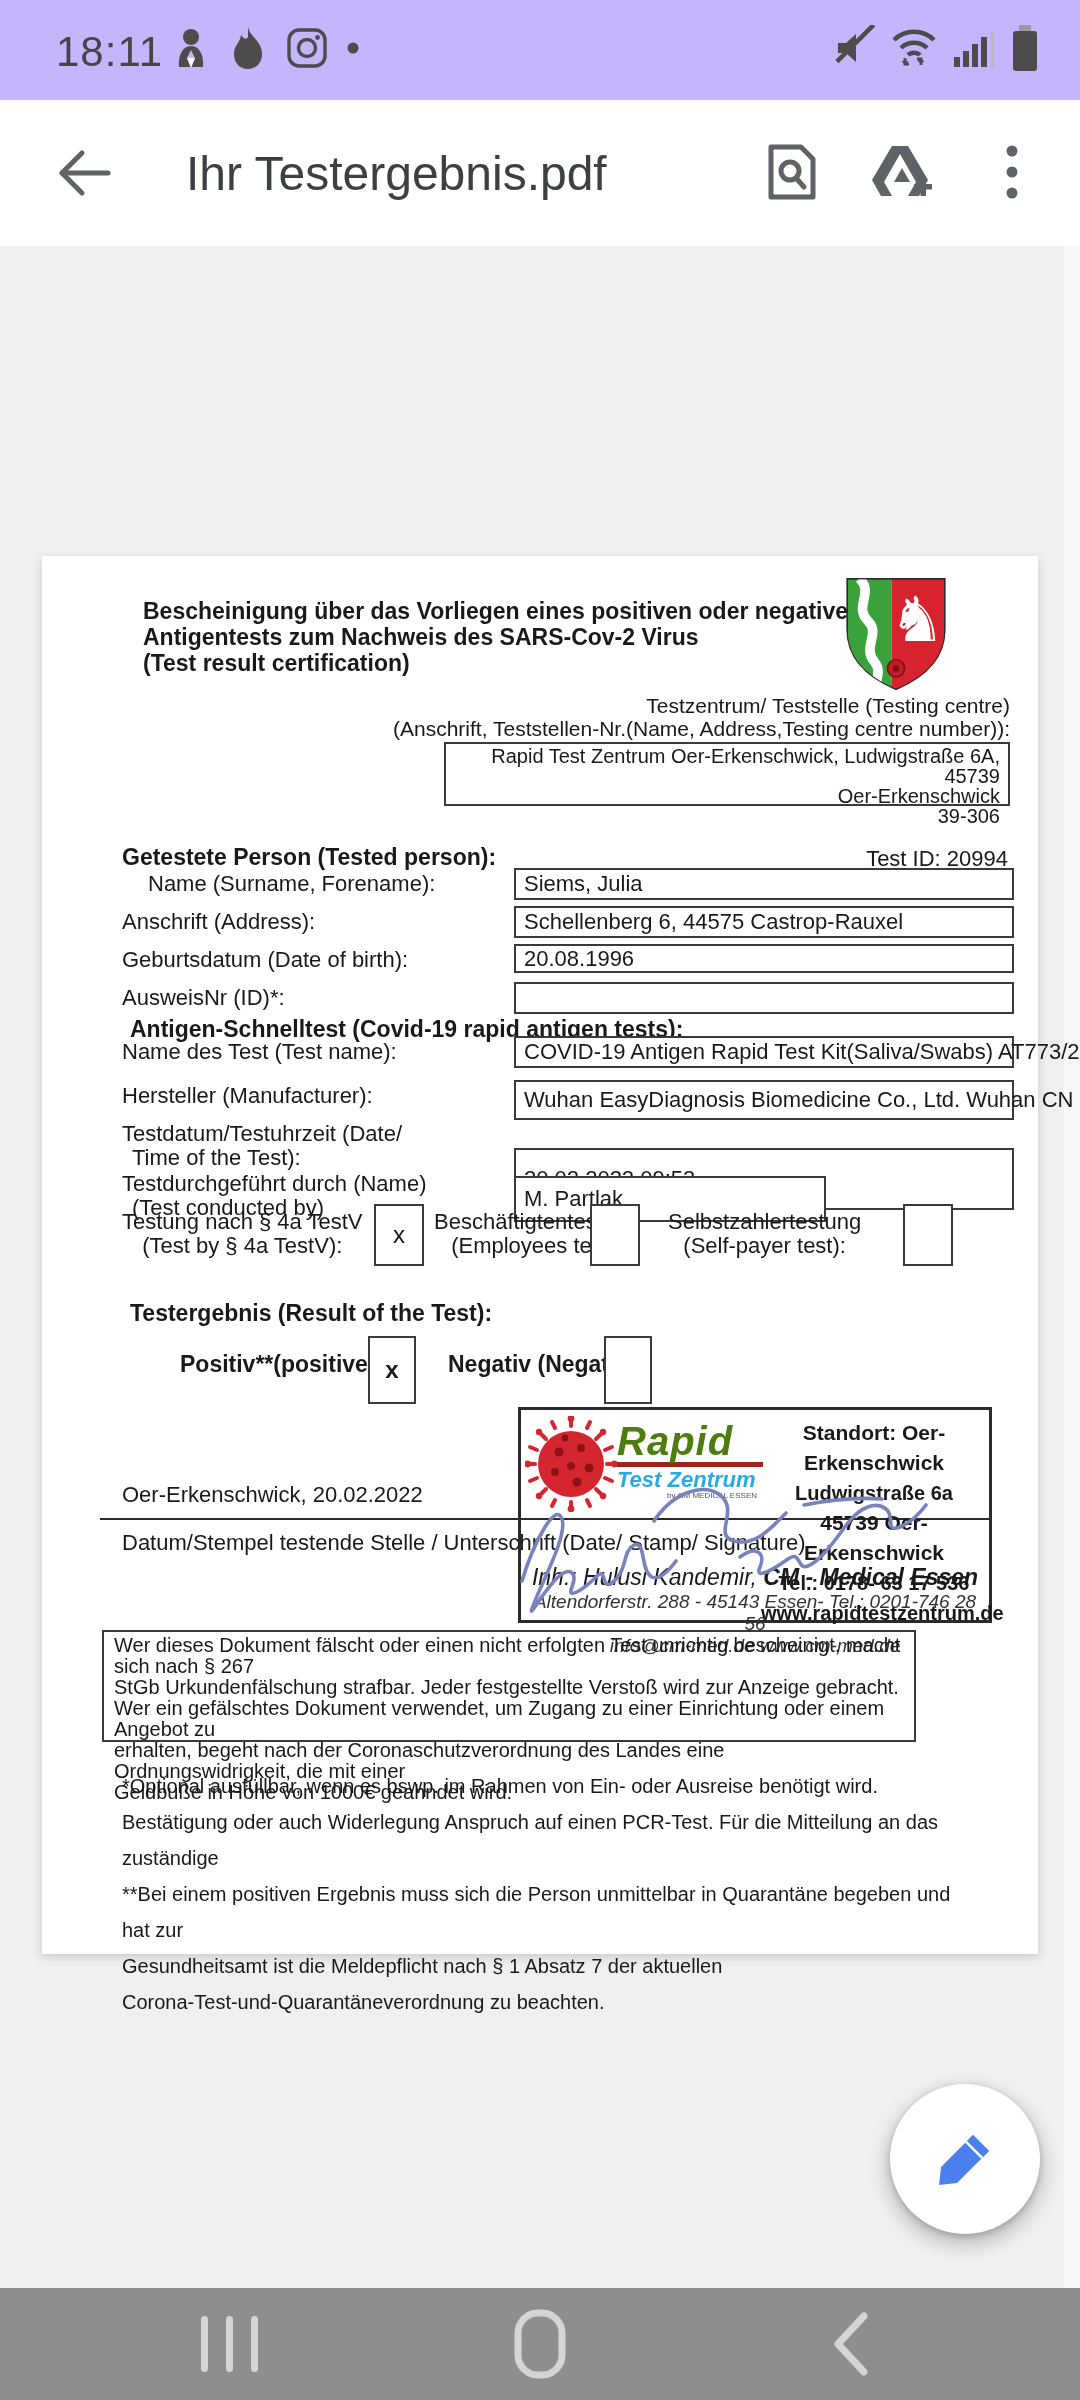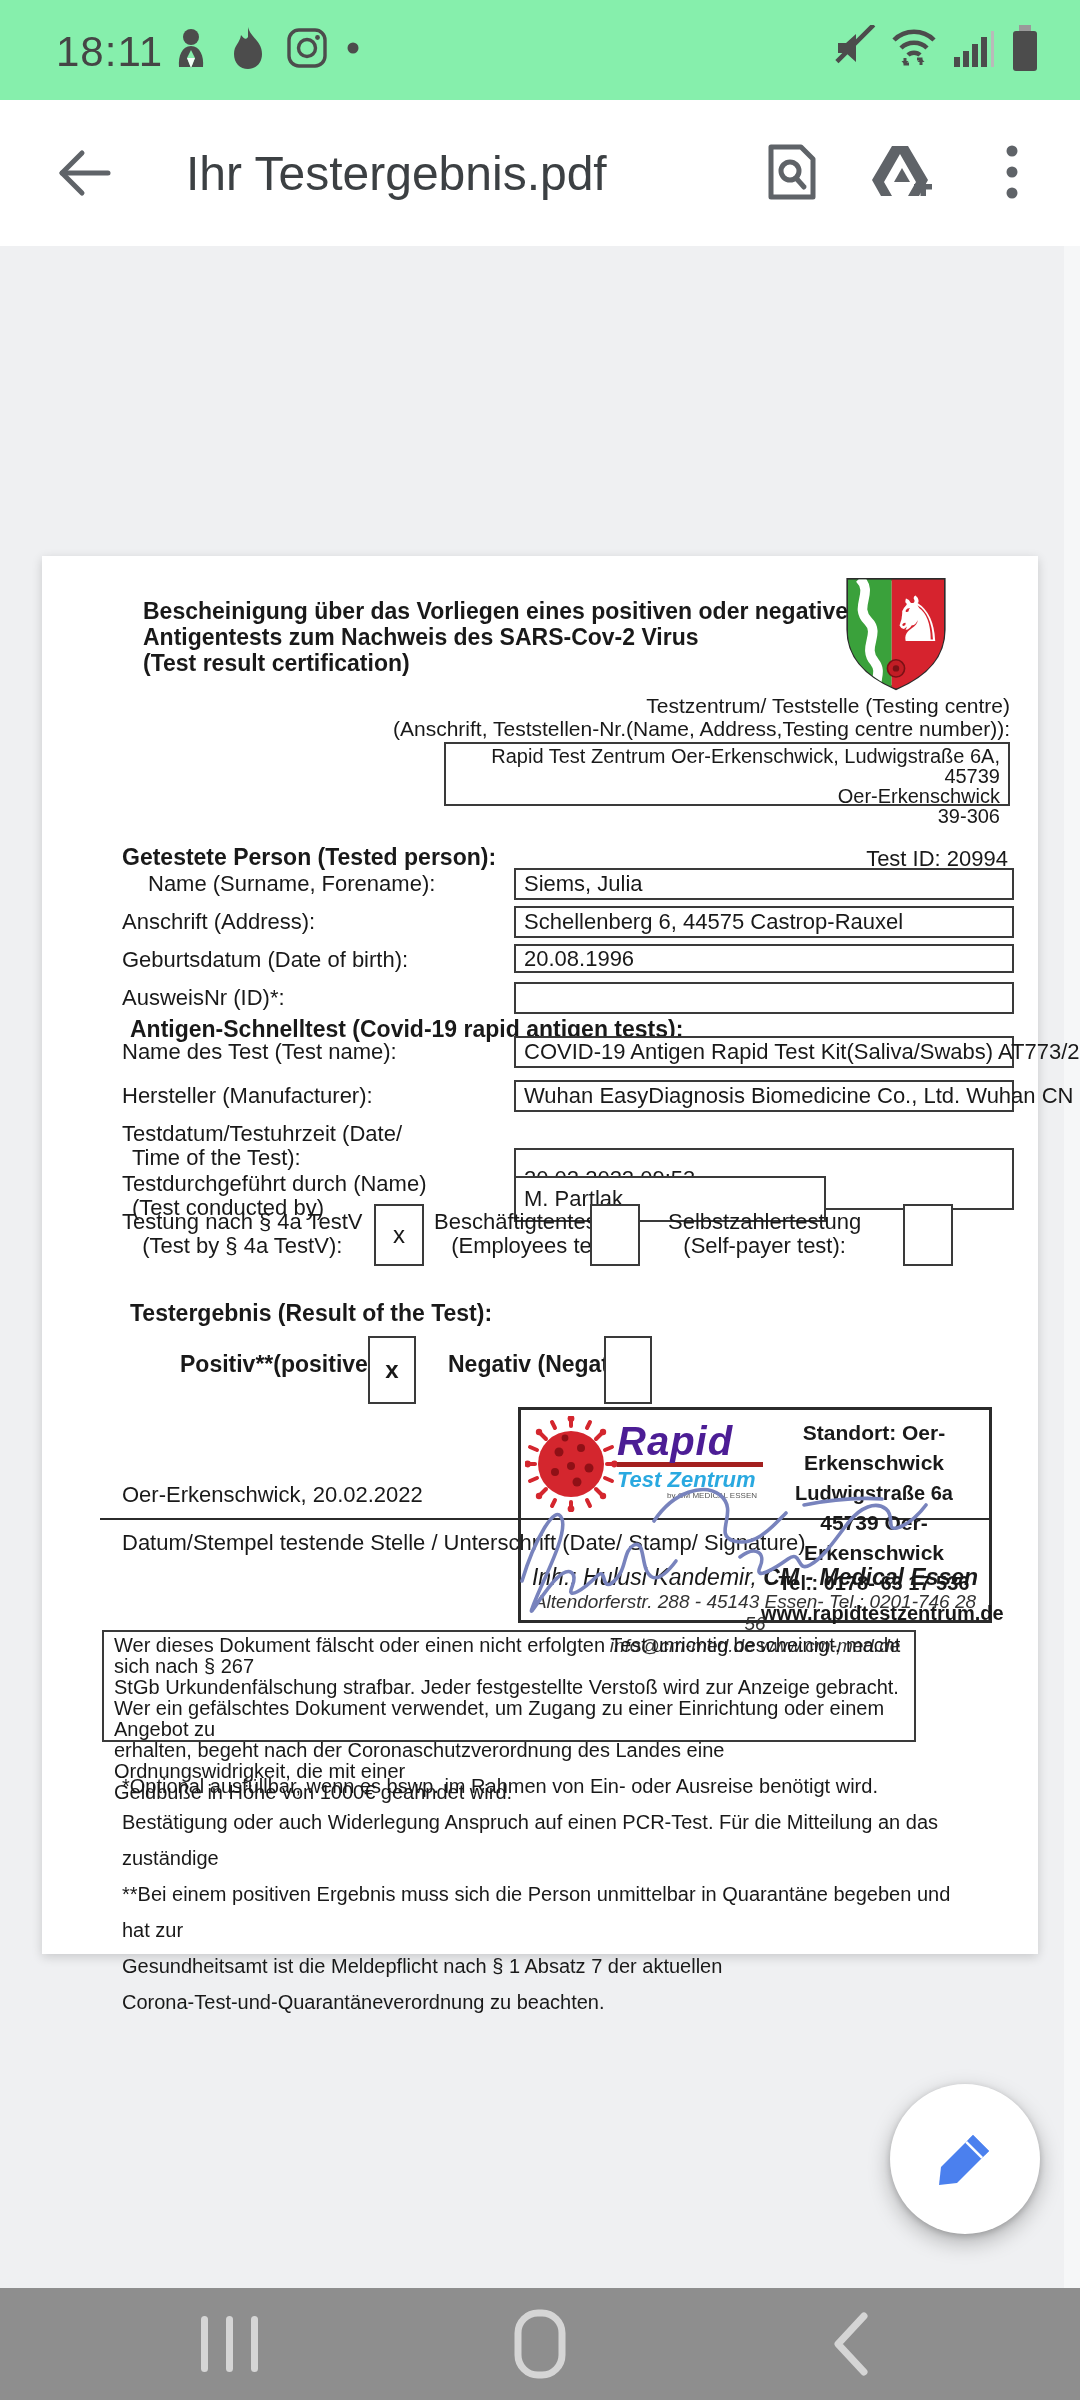--- a/index.html
+++ b/index.html
@@ -3,21 +3,21 @@
 <meta charset="utf-8">
 <style>
   * { margin:0; padding:0; box-sizing:border-box; }
   html,body { width:1080px; height:2400px; }
   body {
     font-family:"Liberation Sans", sans-serif;
     background:#ffffff; position:relative; overflow:hidden;
     -webkit-font-smoothing:antialiased;
   }
   
-  .status-bar { position:absolute; left:0; top:0; width:1080px; height:100px; background:#86efac; }
+  .status-bar { position:absolute; left:0; top:0; width:1080px; height:100px; background:#c4b5fd; }
   .sb-time { position:absolute; left:56px; top:28px; font-size:42px; color:#454545; letter-spacing:1px; }
   .sb-left-icons { position:absolute; left:172px; top:28px; display:flex; align-items:center; gap:18px; height:44px; }
   .sb-right-icons { position:absolute; right:40px; top:26px; display:flex; align-items:center; gap:12px; height:48px; }
   
   .app-header { position:absolute; left:0; top:100px; width:1080px; height:146px; background:#fff;
     box-shadow:0 1px 0 rgba(0,0,0,0.06); }
   .hdr-back { position:absolute; left:52px; top:40px; width:66px; height:66px; cursor:pointer; }
   .hdr-title { position:absolute; left:186px; top:46px; font-size:48px; color:#3c4043; white-space:nowrap; }
   .hdr-actions { position:absolute; right:36px; top:40px; display:flex; align-items:center; gap:46px; }
   .hdr-action { width:64px; height:64px; display:flex; align-items:center; justify-content:center; cursor:pointer; }
@@ -37,21 +37,21 @@
   .test-id { position:absolute; right:30px; top:290px; font-size:22px; }
   .f-label { position:absolute; left:80px; font-size:22px; line-height:24px; }
   .f-box { position:absolute; left:472px; width:500px; border:2px solid #3a3a3a;
     font-size:22px; padding-left:8px; display:flex; align-items:center; white-space:nowrap; background:#fff; }
   .cb { position:absolute; border:2px solid #3a3a3a; display:flex; align-items:center; justify-content:center;
     font-size:24px; background:#fff; }
   .b { font-weight:bold; }
   .stamp { position:absolute; left:476px; top:851px; width:474px; height:216px; border:3px solid #2b2b2b; }
   .stamp-top { position:absolute; left:0; top:0; width:100%; height:110px; border-bottom:2px solid #2b2b2b; }
   .stamp-brand { position:absolute; left:96px; top:12px; width:140px; font-style:italic; font-weight:bold; }
-  .stamp-brand .r1 { font-size:40px; color:#4c1d95; line-height:38px; letter-spacing:1px; }
+  .stamp-brand .r1 { font-size:40px; color:#4d7c0f; line-height:38px; letter-spacing:1px; }
   .stamp-brand .bar { width:146px; height:5px; background:#a3201f; margin:2px 0 2px 0; }
   .stamp-brand .r2 { font-size:22px; color:#2aa9e0; line-height:22px; }
   .stamp-brand .r3 { font-size:8px; color:#555; text-align:right; font-style:normal; font-weight:normal; }
   .stamp-addr { position:absolute; left:240px; top:8px; width:226px; text-align:center;
     font-weight:bold; font-size:20px; line-height:30px; color:#2b2b2b; }
   .stamp-bottom { position:absolute; left:0; top:112px; width:100%; text-align:center; font-style:italic; }
   .stamp-owner { margin-top:42px; font-size:23px; }
   .stamp-line { font-size:19px; line-height:22px; color:#333; }
   .signature { position:absolute; left:462px; top:905px; width:440px; height:160px; pointer-events:none; }
   .city-date { position:absolute; left:80px; top:926px; font-size:22px; }
@@ -228,21 +228,21 @@
         <span></span>
       </div>
 
     <div class="sec-heading" style="left:88px; top:460px;">Antigen-Schnelltest (Covid-19 rapid antigen tests):</div>
 
     <div class="f-label" style="top:484px;">Name des Test (Test name):</div>
     <div class="f-box" style="top:480px; height:32px;">
         <span>COVID-19 Antigen Rapid Test Kit(Saliva/Swabs) AT773/21</span>
       </div>
     <div class="f-label" style="top:528px;">Hersteller (Manufacturer):</div>
-    <div class="f-box" style="top:524px; height:32px;">
+    <div class="f-box" style="top:524px; height:40px;">
         <span>Wuhan EasyDiagnosis Biomedicine Co., Ltd. Wuhan CN</span>
       </div>
     <div class="f-label" style="top:566px;">
       <div>Testdatum/Testuhrzeit (Date/</div>
       <div style="padding-left:10px;">Time of the Test):</div>
     </div>
     <div class="f-box" style="top:592px; height:62px;">
         <span>20.02.2022 09:53</span>
       </div>
     <div class="f-label" style="top:616px;">

